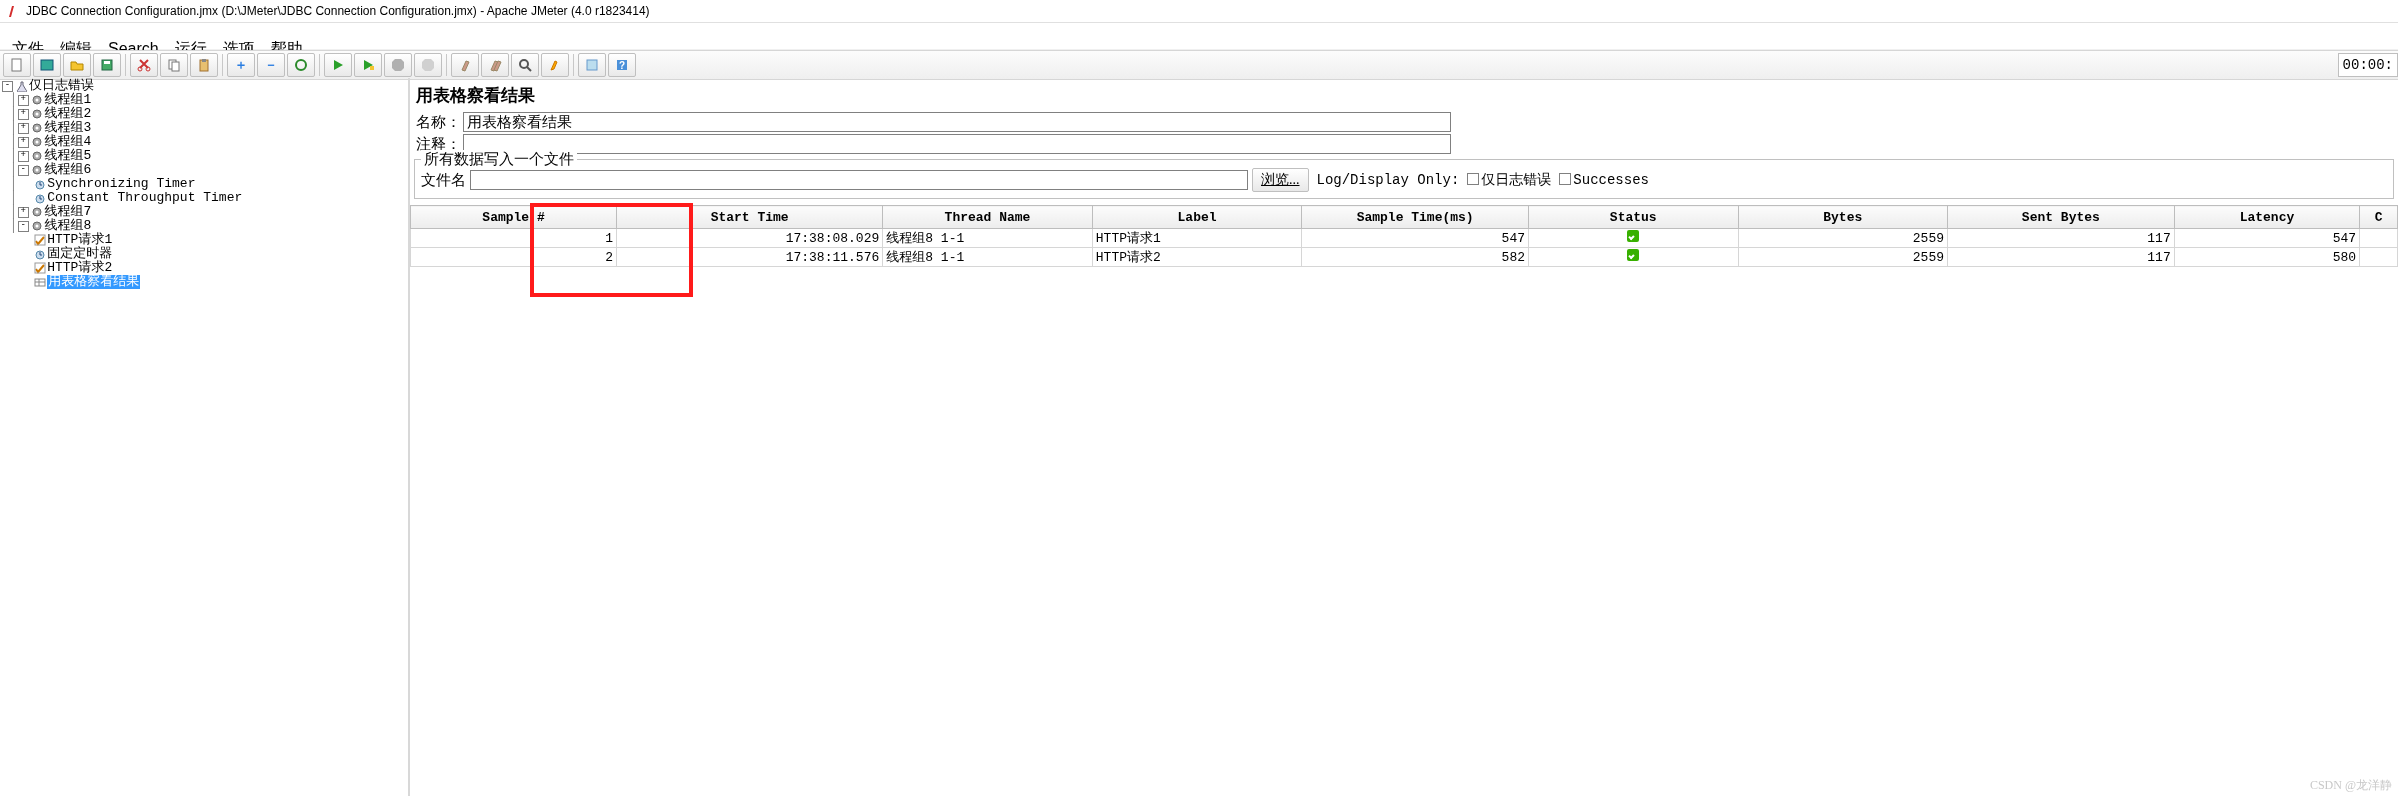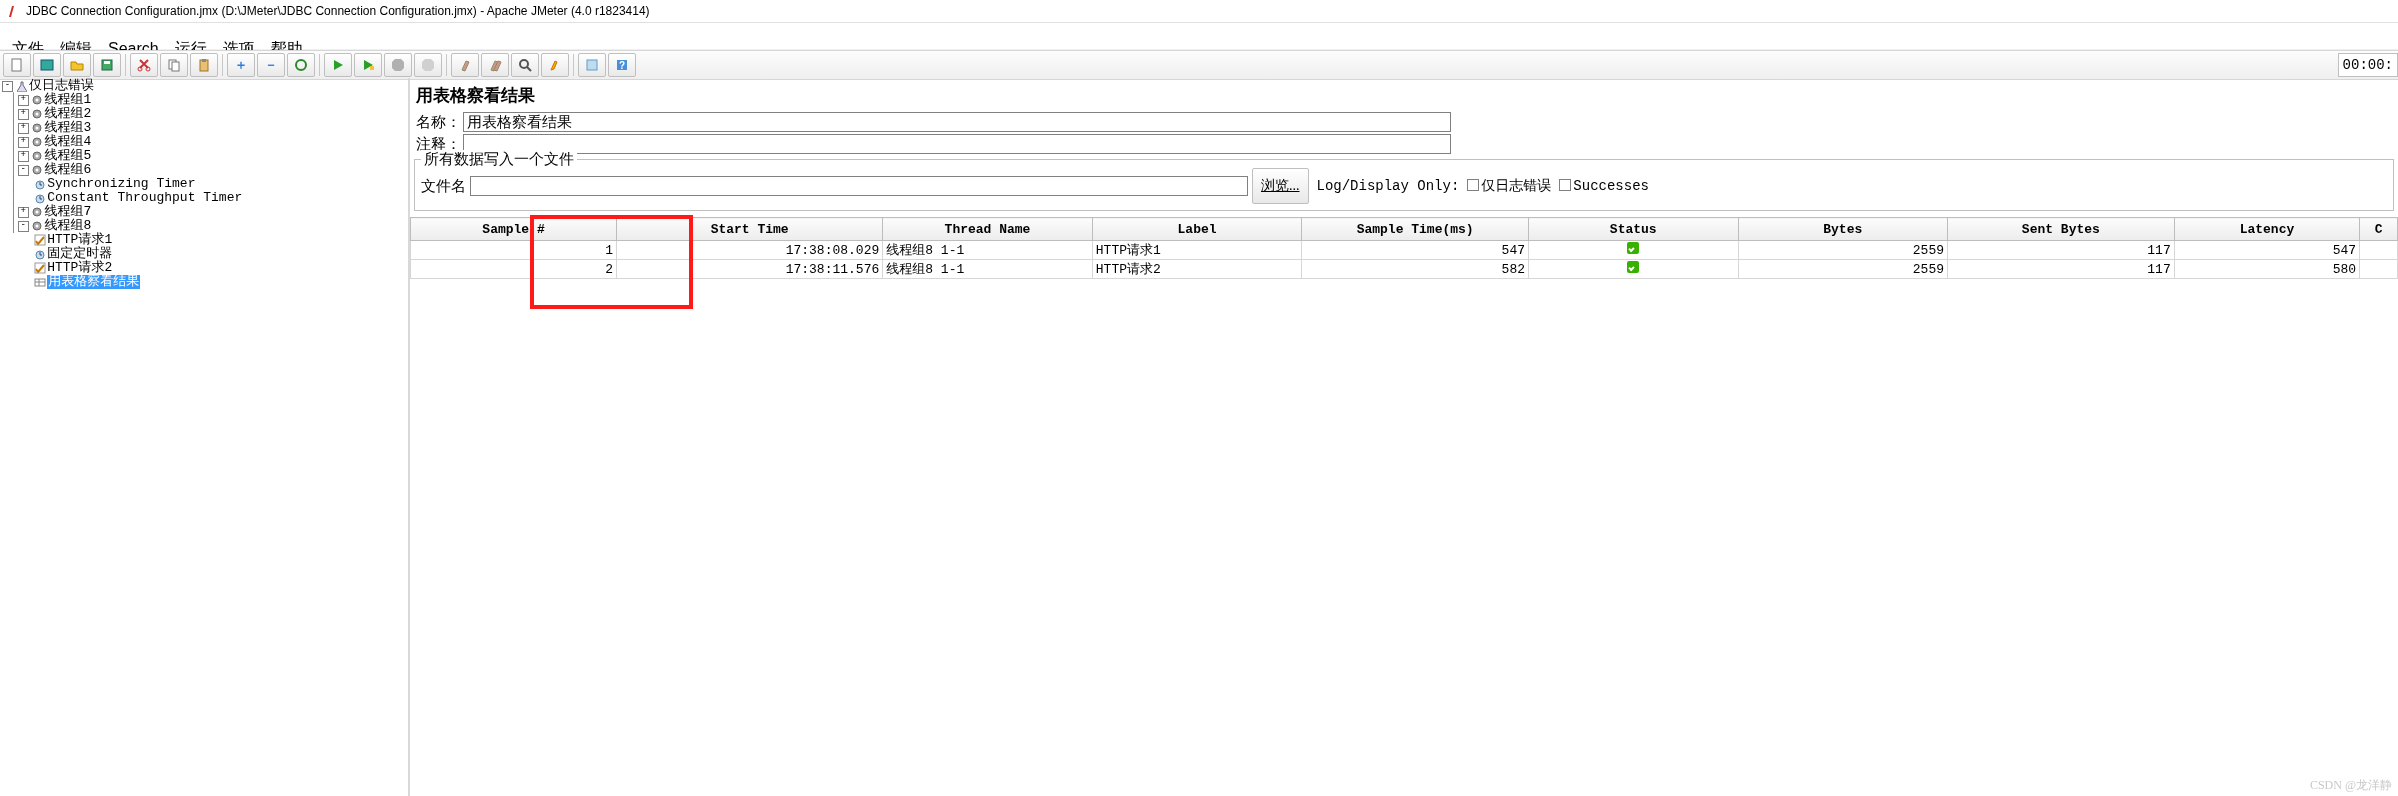--- a/index.html
+++ b/index.html
@@ -164,21 +164,21 @@
   }
   .fieldset input[type=text] {
     border: 1px solid #808080;
     height: 18px;
     padding: 0 3px;
     font-family: SimSun, serif;
   }
   .browse-btn {
     border: 1px solid #bfbfbf;
     background: linear-gradient(#ffffff,#e8e8e8);
-    height: 36px;
+    height: 24px;
     padding: 0 8px;
     font-family: SimSun, serif;
     font-size: 14px;
     border-radius: 2px;
     text-decoration: underline;
   }
   .chk { font-family: SimSun, "Courier New", serif; font-size: 14px; margin-left: 4px; white-space: nowrap;}
   .cbox { display:inline-block; width:10px; height:10px; border:1px solid #808080; margin-right:2px; vertical-align: -1px;}
   
   .results-wrap {

